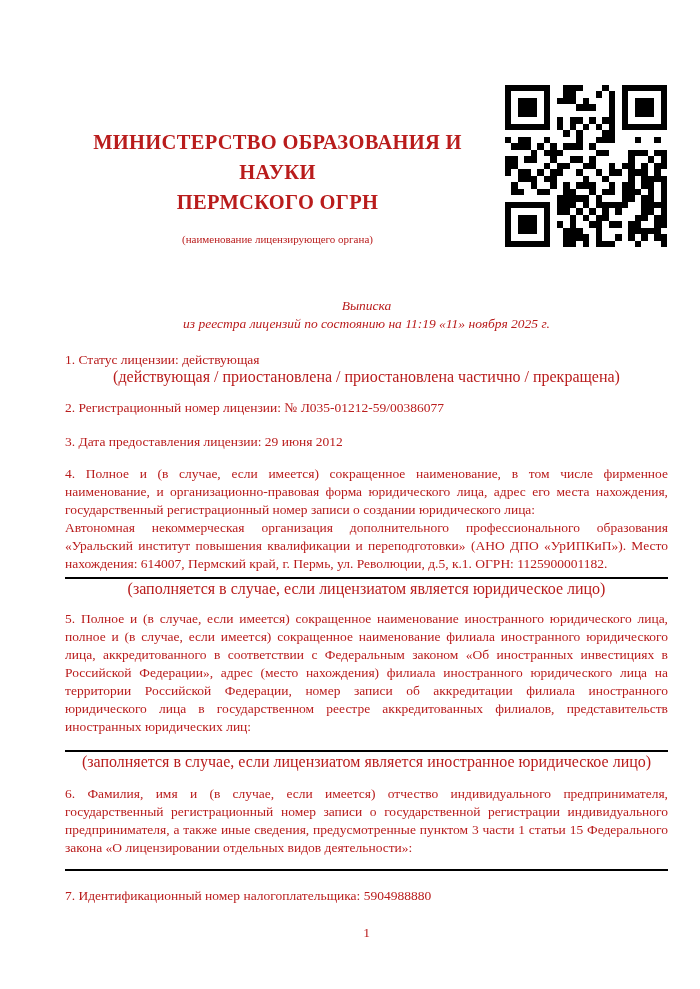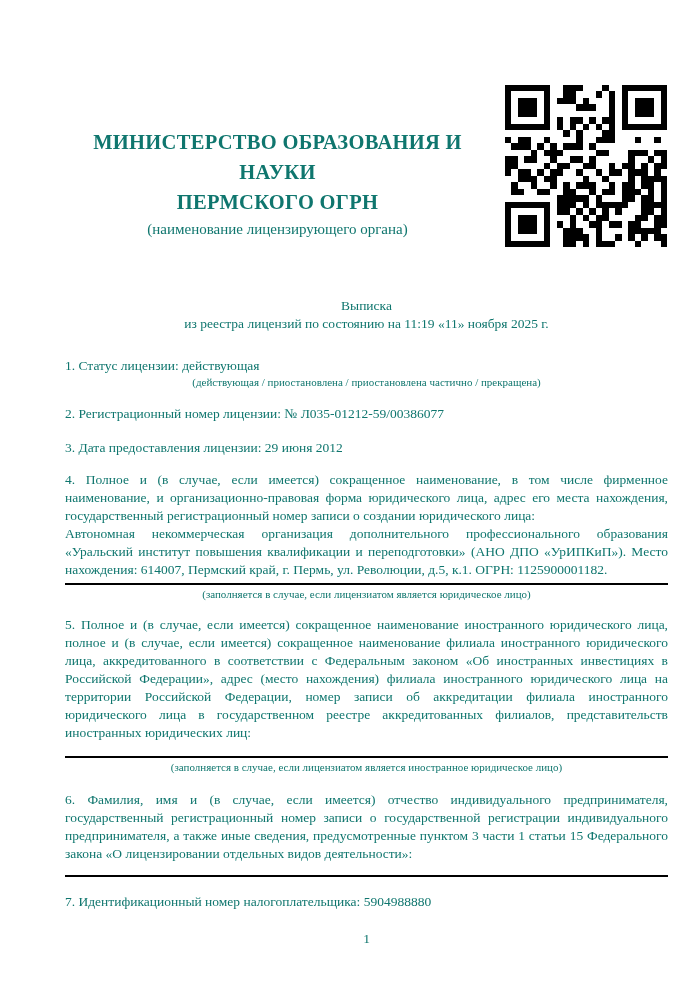--- a/index.html
+++ b/index.html
@@ -2,21 +2,21 @@
 <html><head>
 <meta charset="utf-8">
 <style>
   * { margin: 0; padding: 0; box-sizing: border-box; }
   html, body { background: #e8e8e8; }
   .page {
     position: relative;
     width: 700px;
     height: 989px;
     background: #ffffff;
-    color: #0f766e;
+    color: #b91c1c;
     font-family: "Liberation Serif", "DejaVu Serif", serif;
     overflow: hidden;
     margin: 0 auto;
   }
   .qr {
     position: absolute;
     left: 505px;
     top: 85px;
     width: 162px;
     height: 162px;
@@ -28,48 +28,48 @@
     width: 425px;
     text-align: center;
   }
   .header .ministry-line {
     font-weight: bold;
     font-size: 20.5px;
     line-height: 30px;
     letter-spacing: 0.3px;
   }
   .header .small-caption {
-    font-size: 15px;
+    font-size: 11px;
     line-height: 14px;
-    margin-top: 5px;
+    margin-top: 15px;
   }
   .content {
     position: absolute;
     left: 65px;
     top: 297px;
     width: 603px;
     font-size: 13.5px;
     line-height: 18px;
   }
   .doc-title { text-align: center; }
   .doc-title div { line-height: 18px; }
   .item { margin-bottom: 19px; }
   .item p.just { text-align: justify; }
   .caption-center {
     text-align: center;
-    font-size: 11px;
+    font-size: 16px;
     line-height: 15px;
   }
   .rule {
     border: 0;
     border-top: 2px solid #000;
     height: 0;
     margin: 0 0 2px 0;
   }
-  .mt-title { margin-bottom: 24px; }
+  .mt-title { margin-bottom: 18px; font-style: italic; }
   .mb-20 { margin-bottom: 15px; }
   .mb-16 { margin-bottom: 16px; }
   .mb-14 { margin-bottom: 14px; }
   .spacer-line { height: 14px; }
   .rule-gap { height: 4px; }
   .rule-gap-lg { height: 12px; }
   .page-number {
     text-align: center;
     margin-top: 14px;
     font-size: 13.5px;

